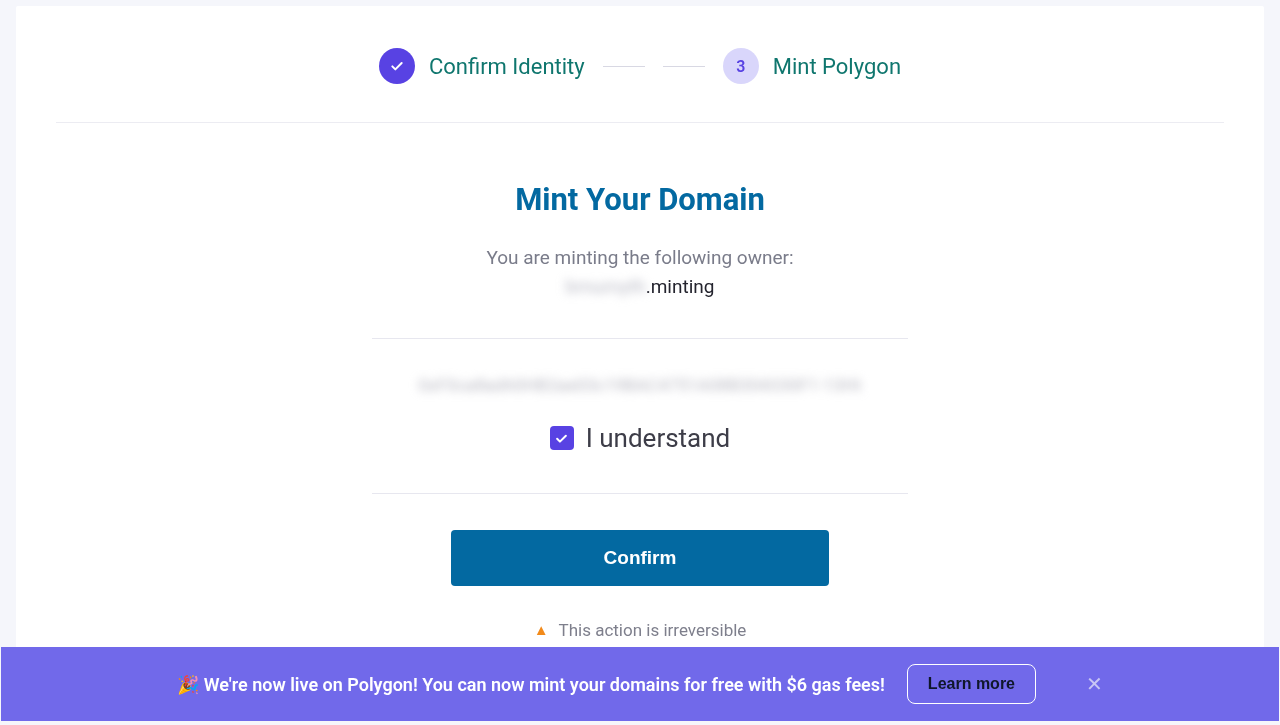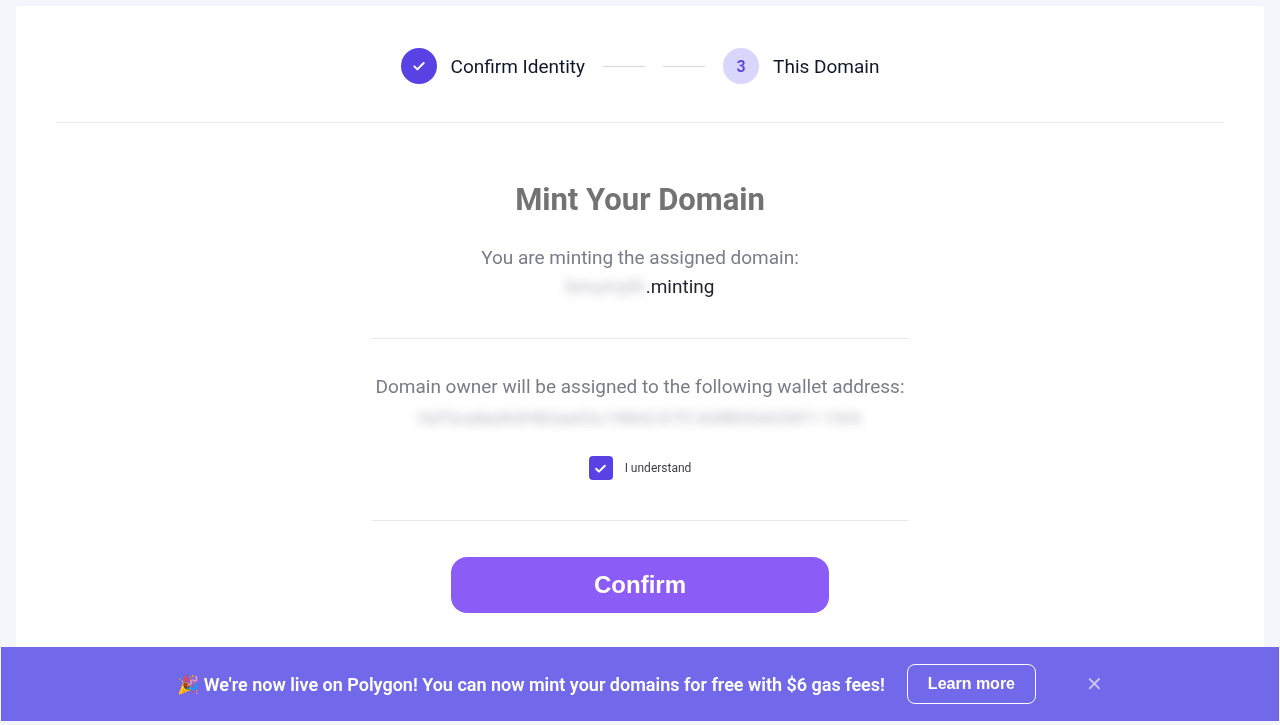--- a/index.html
+++ b/index.html
@@ -45,36 +45,36 @@
 }
 .step-circle.done {
   background: #5842e3;
   color: #fff;
 }
 .step-circle.current {
   background: #d9d6fb;
   color: #5842e3;
 }
 .step-label {
-  font-size: 19px;
-  color: #0f172a;
+  font-size: 22px;
+  color: #0f766e;
 }
 .step-divider {
   width: 42px;
   height: 1px;
   background: #d8d8e3;
 }
 .content {
   text-align: center;
   padding-top: 58px;
 }
 .title {
   font-size: 31px;
   font-weight: 700;
-  color: #737373;
+  color: #0369a1;
   margin-bottom: 28px;
 }
 .subtext {
   font-size: 19px;
   color: #7a7c8a;
   margin-bottom: 6px;
 }
 .domain-line {
   font-size: 19px;
   color: #24242e;
@@ -115,33 +115,33 @@
   width: 24px;
   height: 24px;
   background: #5842e3;
   border-radius: 4px;
   display: flex;
   align-items: center;
   justify-content: center;
   cursor: pointer;
 }
 .understand-label {
-  font-size: 12px;
+  font-size: 26px;
   color: #3d3d48;
 }
 .confirm-btn {
   display: block;
   width: 378px;
   height: 56px;
   margin: 0 auto;
-  background: #8b5cf6;
+  background: #0369a1;
   color: #fff;
   border: none;
-  border-radius: 16px;
-  font-size: 24px;
+  border-radius: 4px;
+  font-size: 19px;
   font-weight: 600;
   cursor: pointer;
 }
 .warning-row {
   display: flex;
   align-items: center;
   justify-content: center;
   gap: 10px;
   margin-top: 34px;
   font-size: 17px;
@@ -169,21 +169,21 @@
   font-size: 18px;
   font-weight: 600;
   display: flex;
   align-items: center;
   gap: 4px;
 }
 .banner-emoji { font-size: 18px; }
 .learn-btn {
   border: 1.5px solid #fff;
   background: transparent;
-  color: #ffffff;
+  color: #0f172a;
   border-radius: 8px;
   padding: 10px 20px;
   font-size: 16px;
   font-weight: 600;
   cursor: pointer;
 }
 .close-icon {
   font-size: 20px;
   color: #c9c6f4;
   cursor: pointer;
@@ -201,34 +201,33 @@
         <svg width="16" height="16" viewBox="0 0 24 24" fill="none">
             <path d="M5 12.5l4.5 4.5L19 7.5" stroke="#fff" stroke-width="3" stroke-linecap="round" stroke-linejoin="round"></path>
           </svg>
       </div>
       <span class="step-label">Confirm Identity</span>
     </div>
     <div class="step-divider"></div>
     <div class="step-divider"></div>
     <div class="step">
       <div class="step-circle current">3</div>
-      <span class="step-label">This Domain</span>
+      <span class="step-label">Mint Polygon</span>
     </div>
   </div>
 
   <div class="content">
     <h1 class="title">Mint Your Domain</h1>
-    <div class="subtext">You are minting the assigned domain:</div>
+    <div class="subtext">You are minting the following owner:</div>
     <div class="domain-line">
       <span class="blur">bmumyth</span><span>.minting</span>
     </div>
 
     <div class="section-divider"></div>
 
-    <div class="owner-text">Domain owner will be assigned to the following wallet address:</div>
     <div class="wallet-addr">0xF0ca8adh0HB2ae03c19BAC4751A08B304330F1-13Ht</div>
 
     <div class="understand-row">
       <div class="checkbox">
         <svg width="15" height="15" viewBox="0 0 24 24" fill="none">
             <path d="M5 12.5l4.5 4.5L19 7.5" stroke="#fff" stroke-width="3.2" stroke-linecap="round" stroke-linejoin="round"></path>
           </svg>
       </div>
       <span class="understand-label">I understand</span>
     </div>

